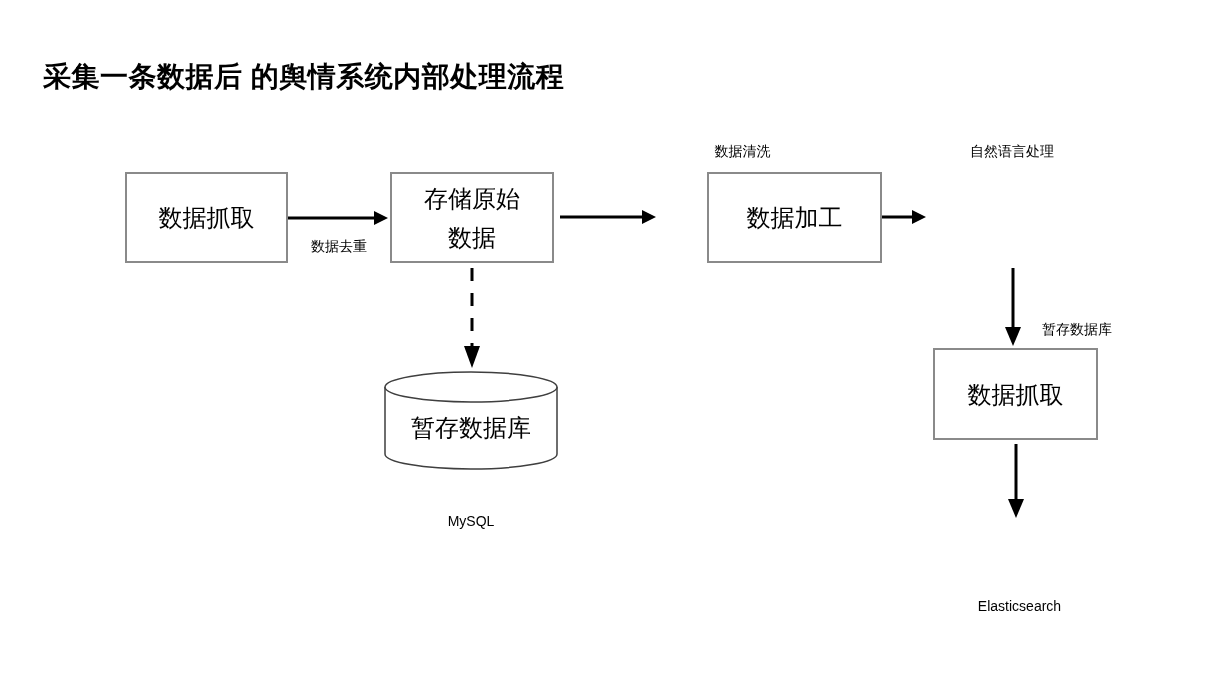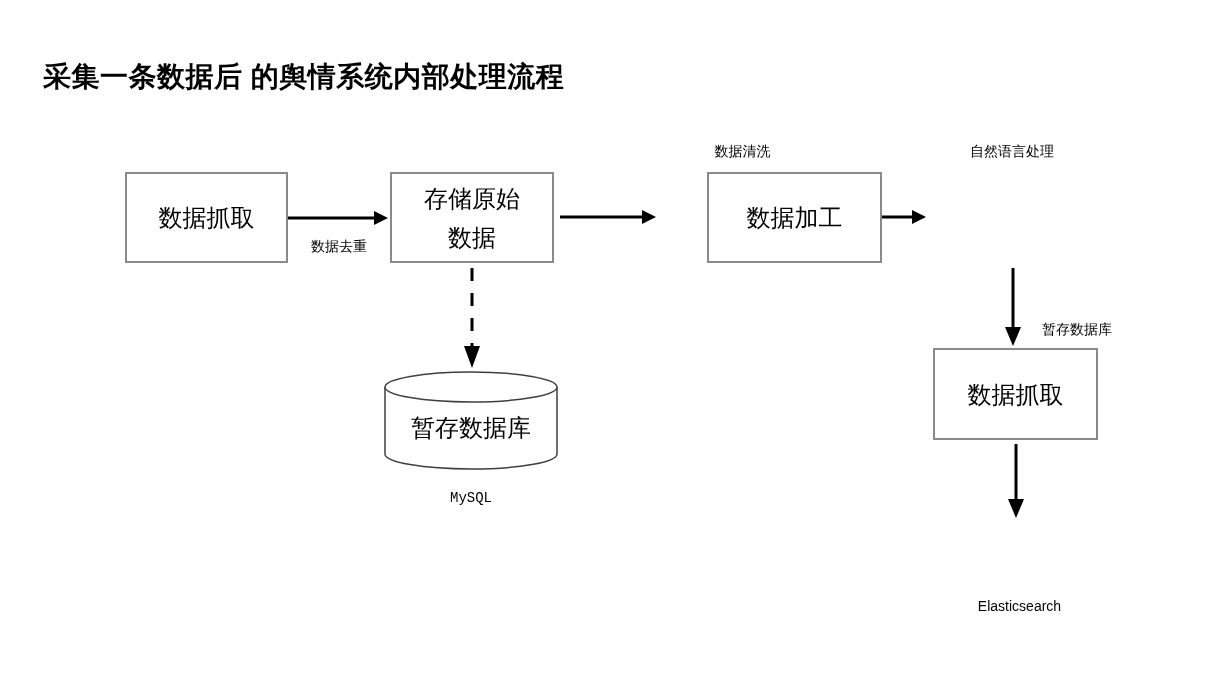--- a/index.html
+++ b/index.html
@@ -108,17 +108,17 @@
   <div class="small-label" style="left:271px;top:237px;width:136px;">数据去重</div>
   <div class="small-label" style="left:1042px;top:320px;">暂存数据库</div>
 
   <div class="cylinder" style="left:384px;top:371px;width:174px;height:99px;">
     <svg width="174" height="99" viewBox="0 0 174 99">
       <path class="cyl-shape" d="M1,16 L1,83 A86,15 0 0 0 173,83 L173,16"></path>
       <ellipse class="cyl-shape" cx="87" cy="16" rx="86" ry="15"></ellipse>
     </svg>
     <div class="cyl-label">暂存数据库</div>
   </div>
-  <div class="small-label" style="left:384px;top:489px;width:174px;font-family:Liberation Mono, monospace;">MySQL</div>
+  <div class="small-label" style="left:384px;top:512px;width:174px;">MySQL</div>
 
   <div class="small-label" style="left:933px;top:597px;width:173px;">Elasticsearch</div>
 
 </div>
 
 </body></html>

